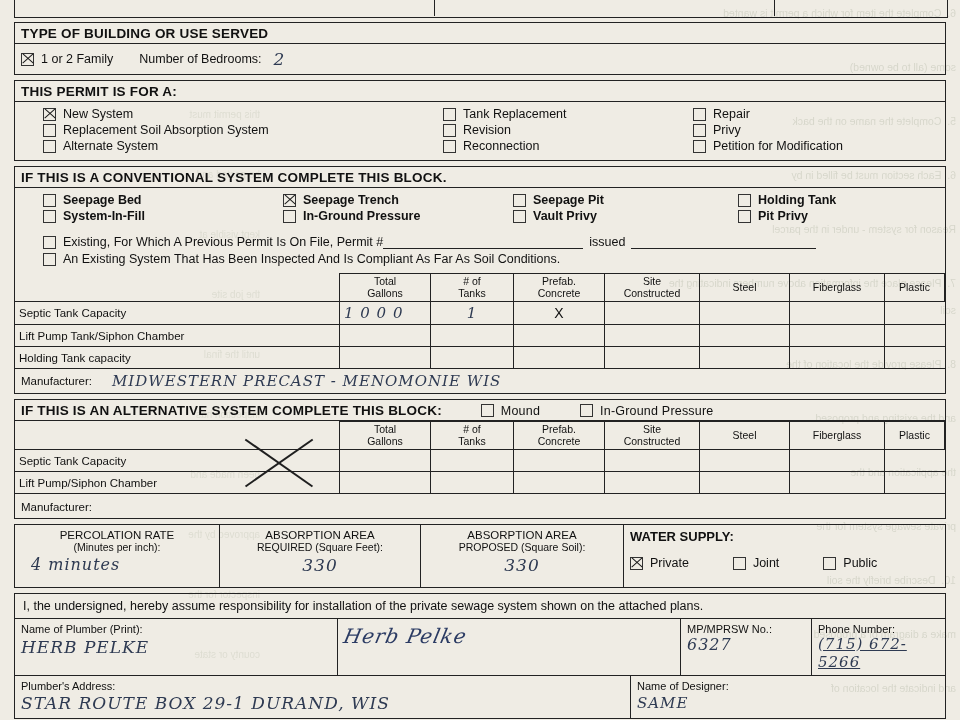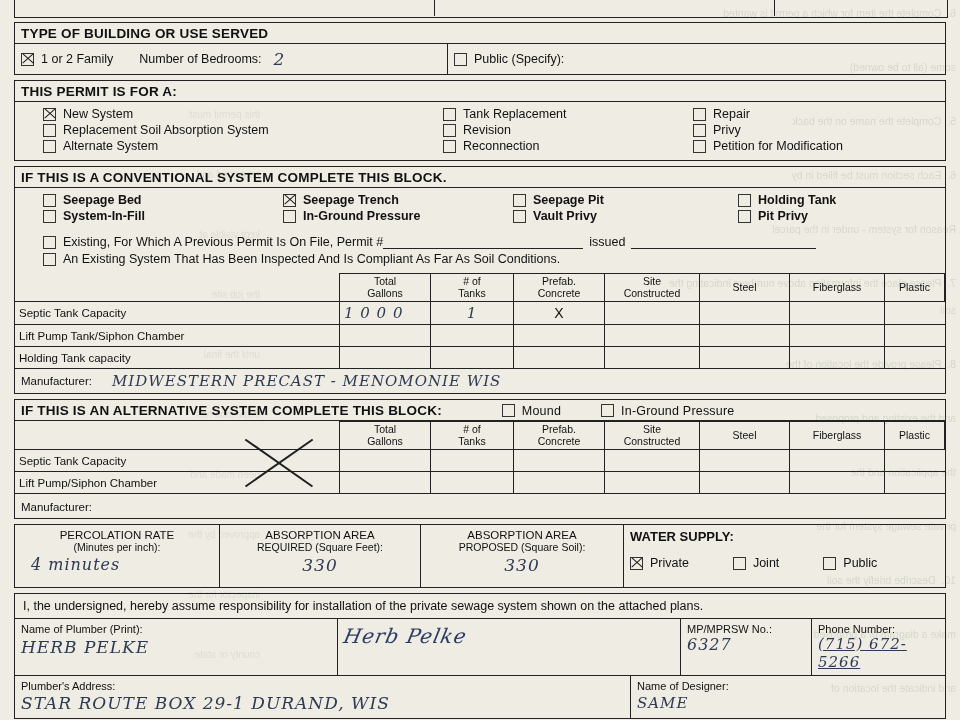--- a/index.html
+++ b/index.html
@@ -216,24 +216,20 @@
     </div>
 
     <div class="box">
       <div class="hdr">TYPE OF BUILDING OR USE SERVED</div>
       <div class="row" style="height:30px;">
         <div class="cell" style="width:420px;display:flex;align-items:center;">
           <span class="cb x"></span>
           <span>1 or 2 Family</span>
           <span style="margin-left:26px;">Number of Bedrooms:</span>
           <span class="hw" style="margin-left:12px;font-size:17px;">2</span>
-        </div>
-        <div class="cell divider-v" style="flex:1;display:flex;align-items:center;">
-          <span class="cb"></span>
-          <span>Public (Specify):</span>
         </div>
       </div>
     </div>
 
     <div class="box">
       <div class="hdr">THIS PERMIT IS FOR A:</div>
       <div class="row" style="padding:3px 0 5px 0;">
         <div style="width:400px;padding-left:28px;">
           <div class="opt">
               <span class="cb x"></span>
@@ -390,21 +386,21 @@
 
       <div style="padding:3px 6px 3px 6px;display:flex;align-items:center;">
         <span style="font-size:11.5px;">Manufacturer:</span>
         <span class="hw" style="margin-left:20px;font-size:15px;">MIDWESTERN     PRECAST     -  MENOMONIE    WIS</span>
       </div>
     </div>
 
     <div class="box">
       <div class="hdr" style="display:flex;align-items:center;">
         <span>IF THIS IS AN ALTERNATIVE SYSTEM COMPLETE THIS BLOCK:</span>
-        <span style="margin-left:60px;display:flex;align-items:center;font-weight:normal;font-size:12.5px;">
+        <span style="margin-left:39px;display:flex;align-items:center;font-weight:normal;font-size:12.5px;">
           <span class="cb"></span>
           <span>Mound</span>
         </span>
         <span style="margin-left:40px;display:flex;align-items:center;font-weight:normal;font-size:12.5px;">
           <span class="cb"></span>
           <span>In-Ground Pressure</span>
         </span>
       </div>
 
       <div style="position:relative;">

